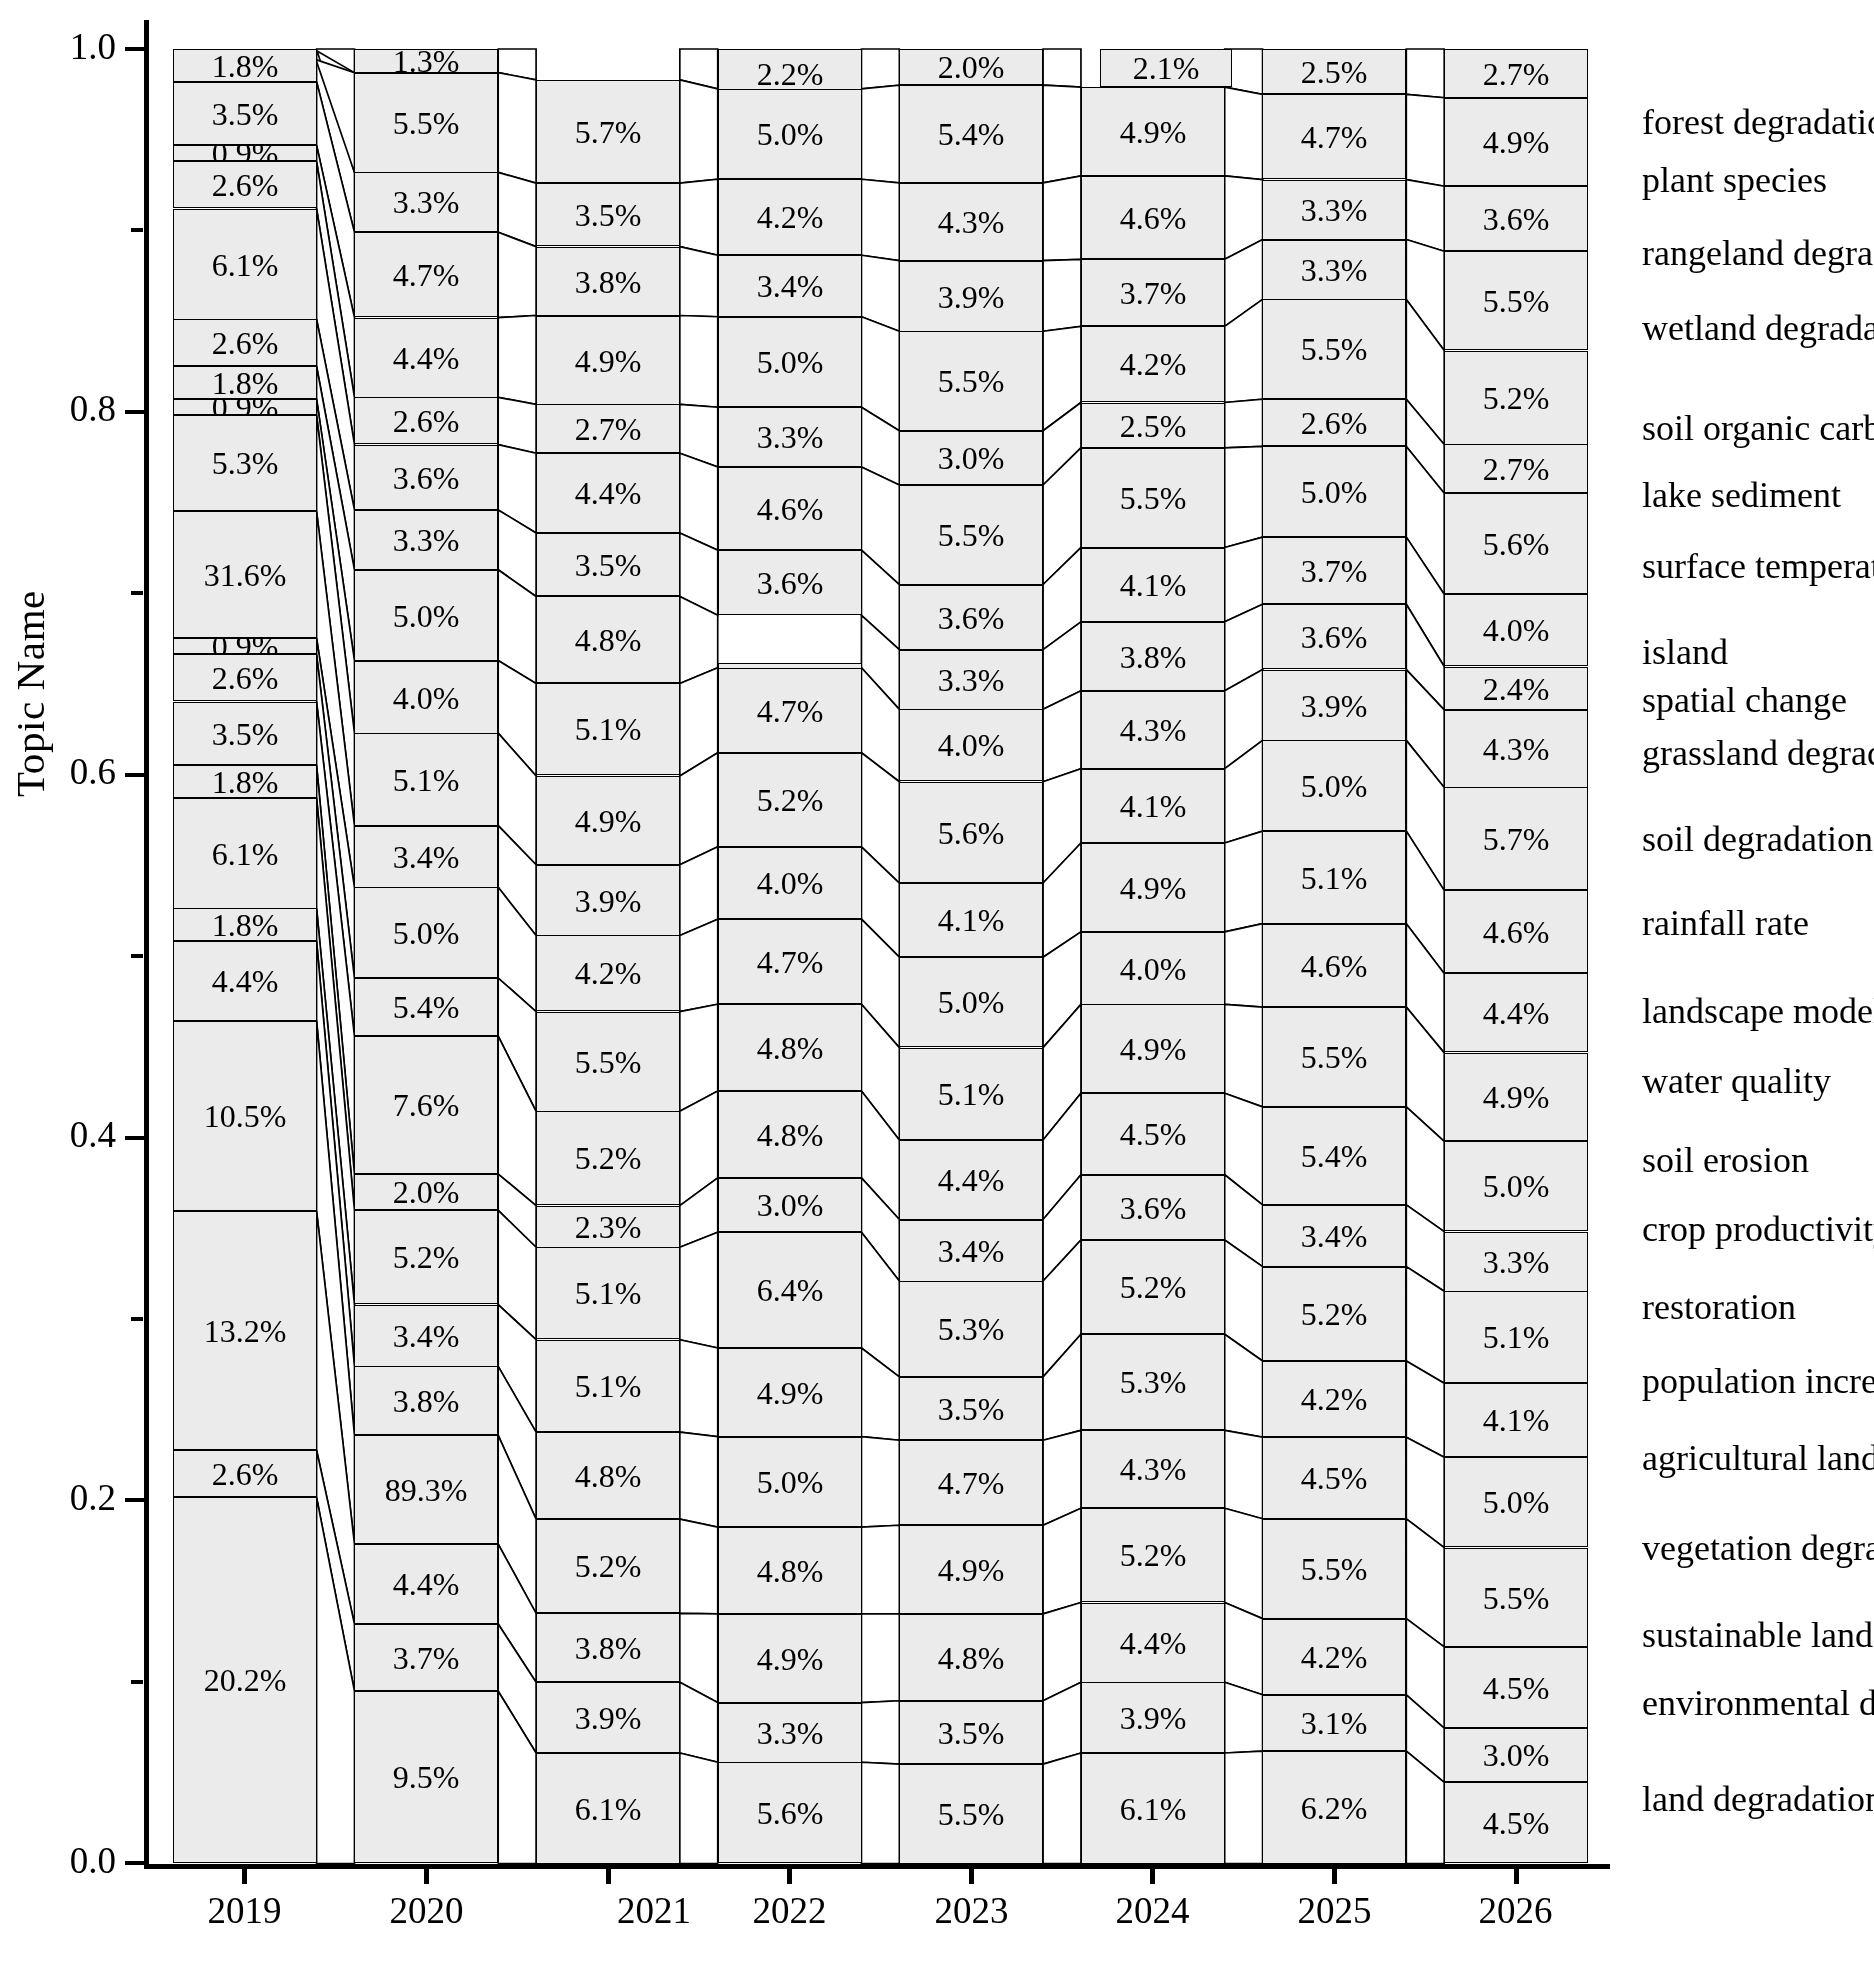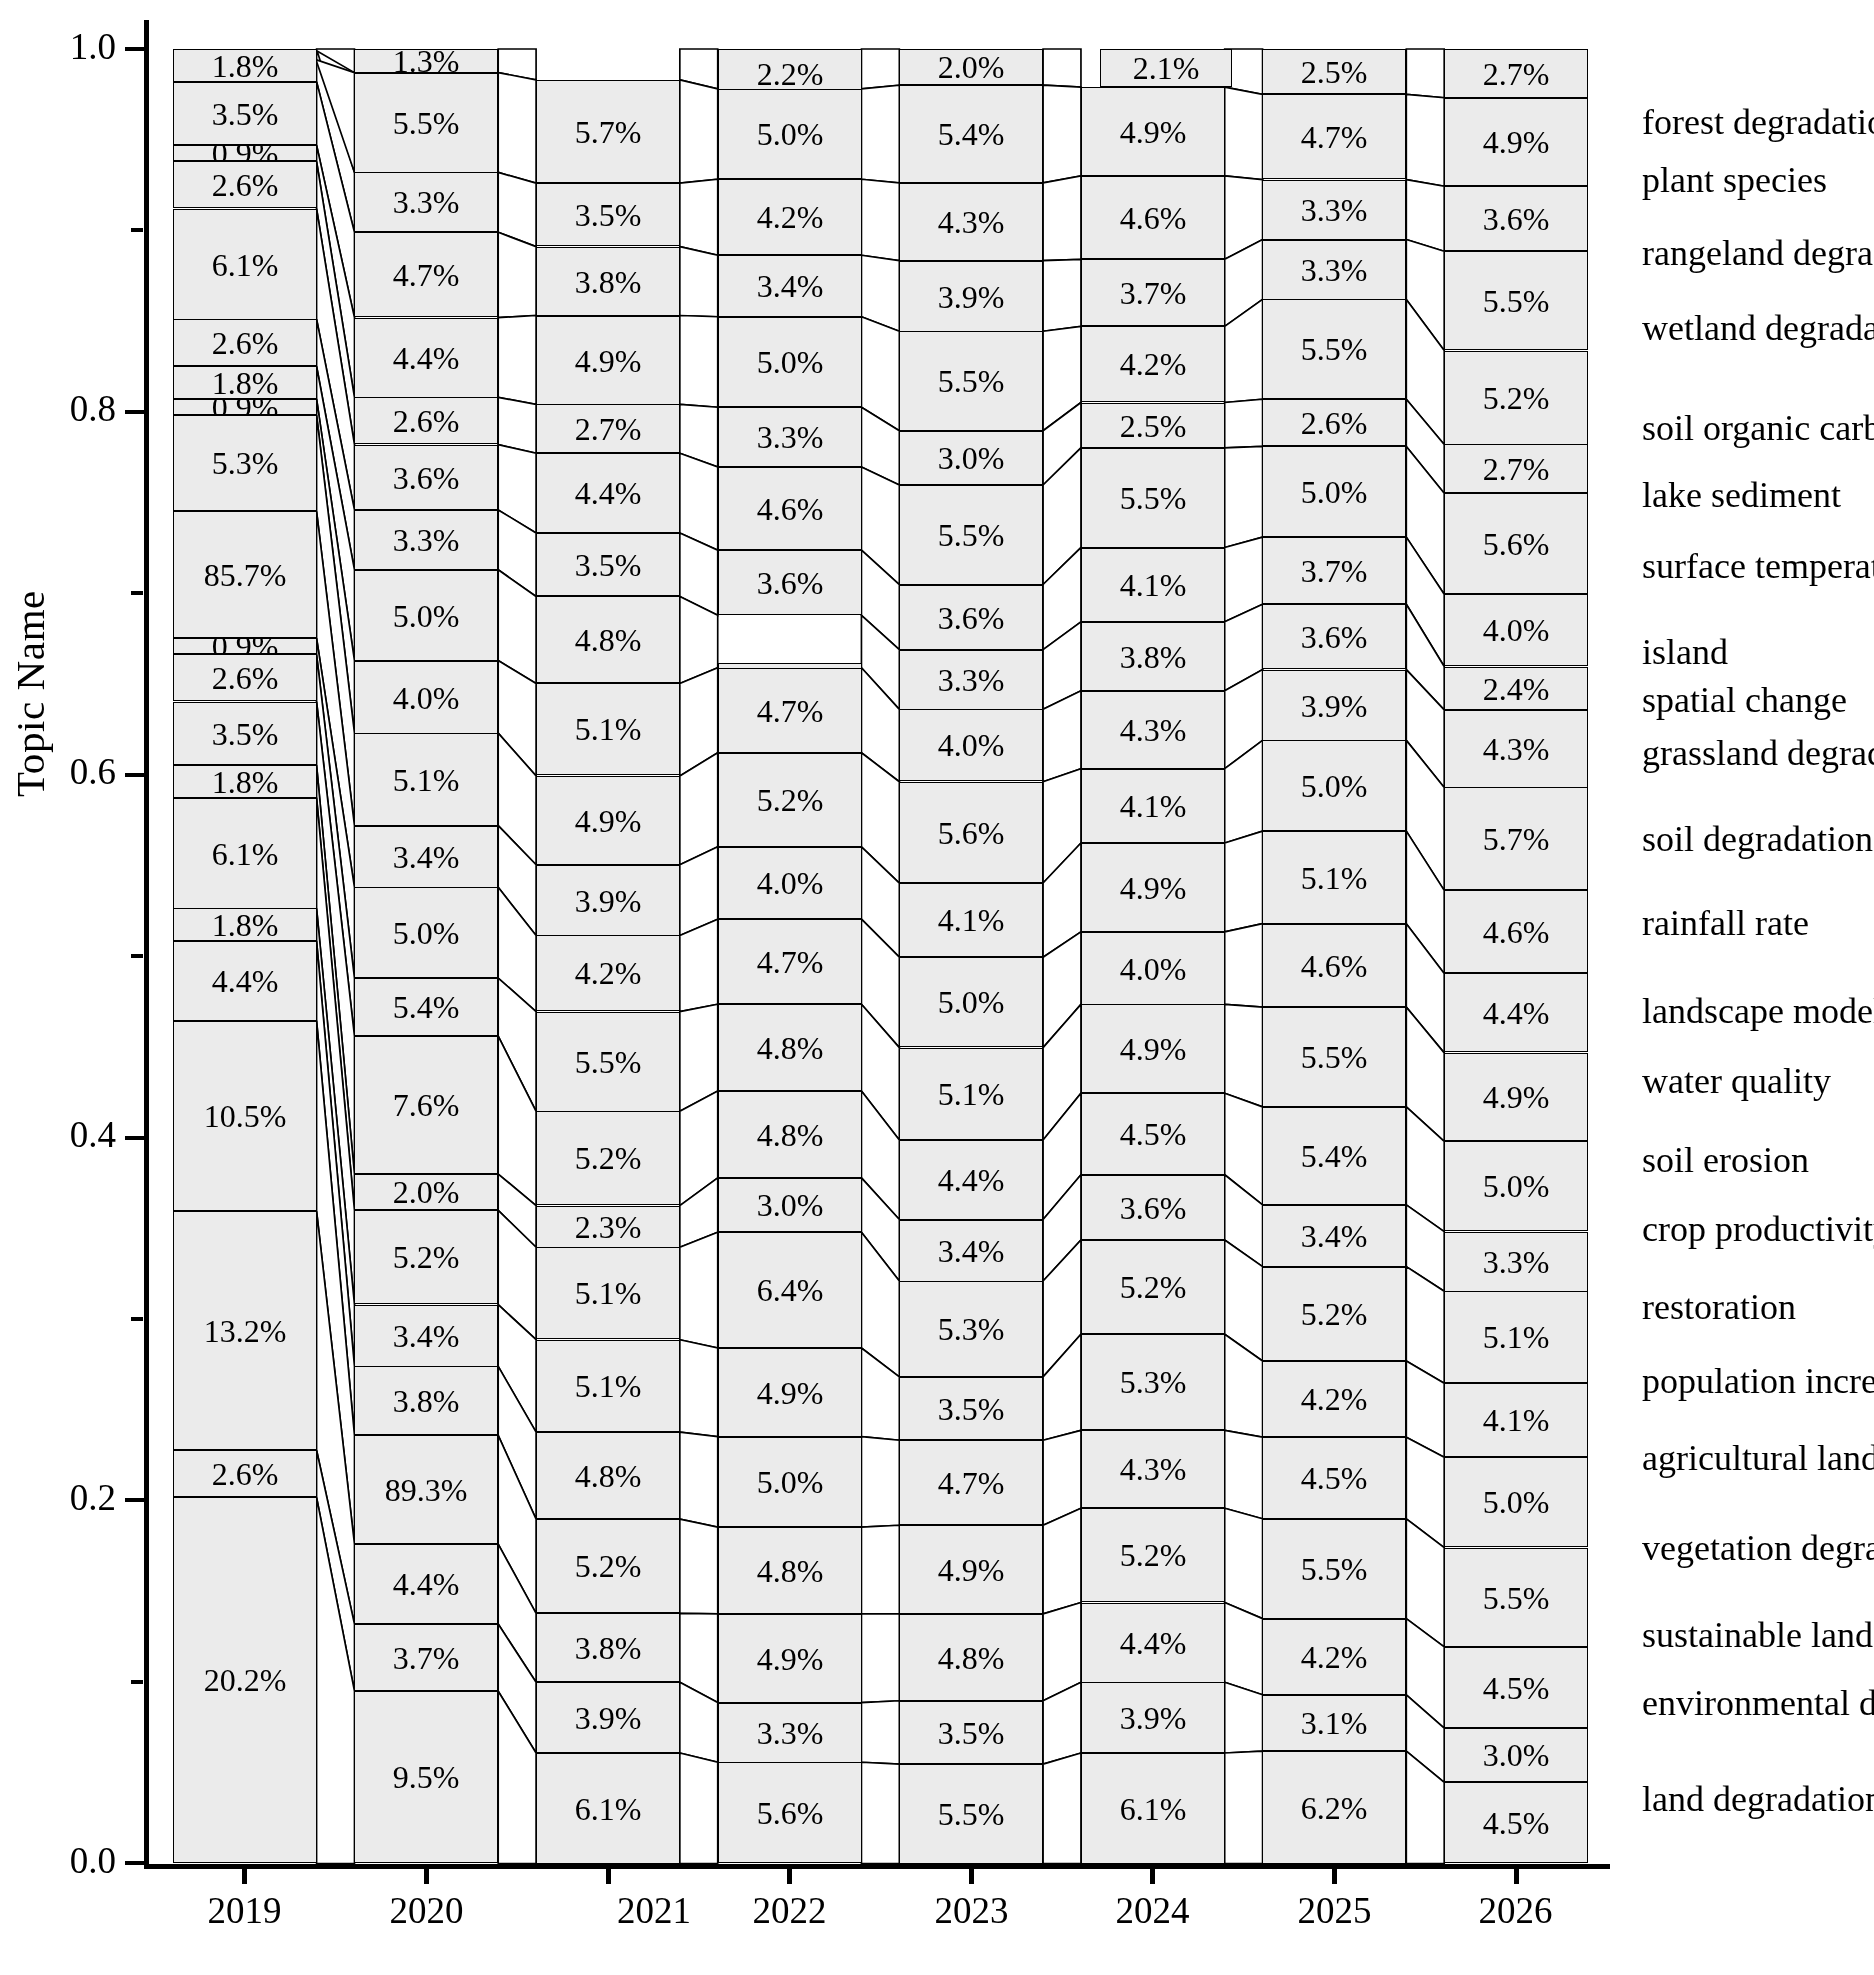--- a/index.html
+++ b/index.html
@@ -233,21 +233,21 @@
       <div class="band" style="left: 173px; top: 366px; width: 144px; height: 33px;">
         <span class="band-label">1.8%</span>
       </div>
       <div class="band" style="left: 173px; top: 399px; width: 144px; height: 16.3px;">
         <span class="band-label">0.9%</span>
       </div>
       <div class="band" style="left: 173px; top: 415px; width: 144px; height: 96px;">
         <span class="band-label">5.3%</span>
       </div>
       <div class="band" style="left: 173px; top: 511px; width: 144px; height: 127px;">
-        <span class="band-label">85.7%</span>
+        <span class="band-label">31.6%</span>
       </div>
       <div class="band" style="left: 173px; top: 638px; width: 144px; height: 16.3px;">
         <span class="band-label">0.9%</span>
       </div>
       <div class="band" style="left: 173px; top: 654px; width: 144px; height: 47px;">
         <span class="band-label">2.6%</span>
       </div>
       <div class="band" style="left: 173px; top: 702px; width: 144px; height: 63px;">
         <span class="band-label">3.5%</span>
       </div>

